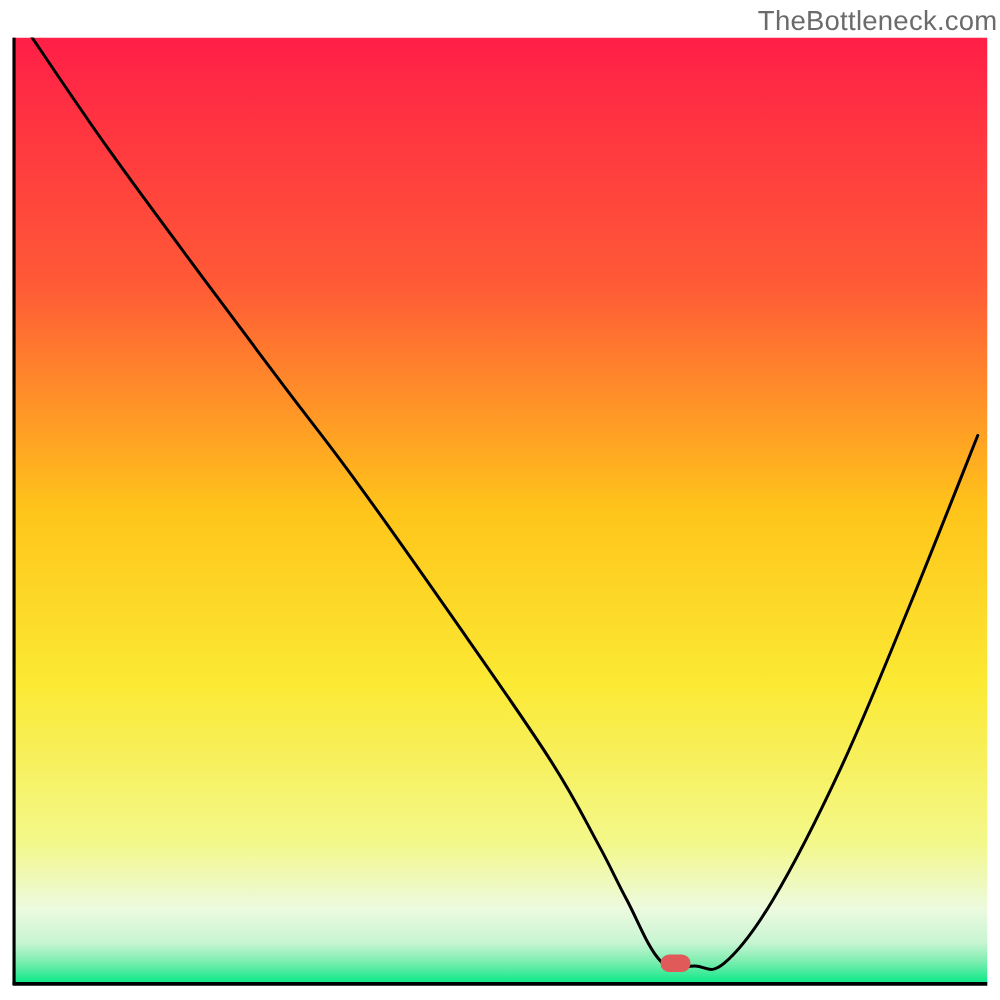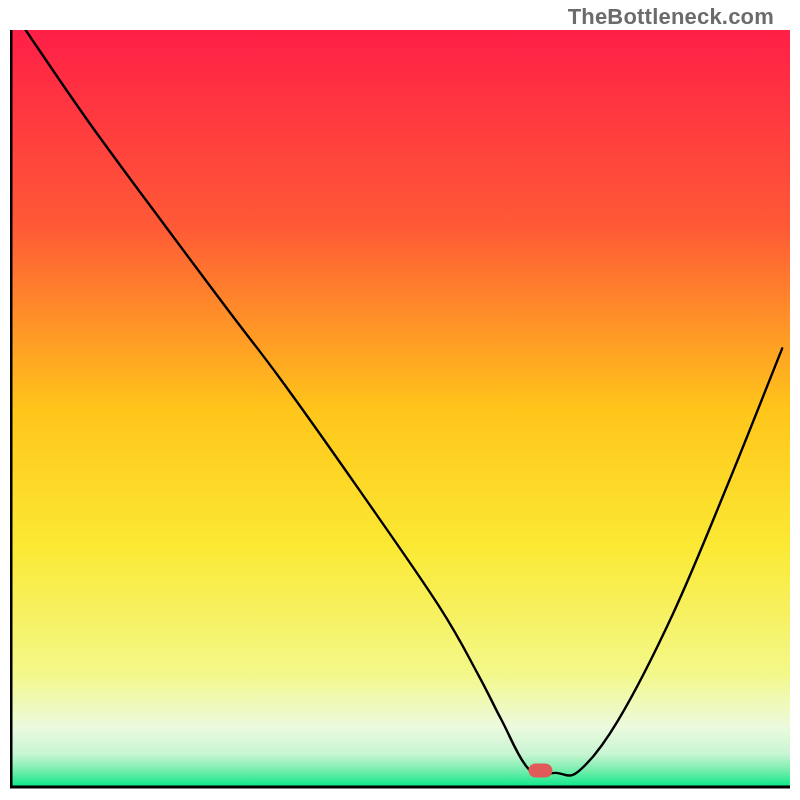--- a/index.html
+++ b/index.html
@@ -7,24 +7,24 @@
     padding: 0;
     background: #ffffff;
     width: 800px;
     height: 800px;
     position: relative;
     font-family: Arial, Helvetica, sans-serif;
   }
   .watermark {
     position: absolute;
     top: 4px;
-    right: 26px;
+    right: 2px;
     color: #6b6b6b;
     font-size: 22px;
-    font-weight: 700;
+    font-weight: 400;
     letter-spacing: 0.2px;
   }
   .plot-wrap {
     position: absolute;
     left: 10px;
     top: 30px;
     width: 780px;
     height: 760px;
   }
   svg { display: block; }

